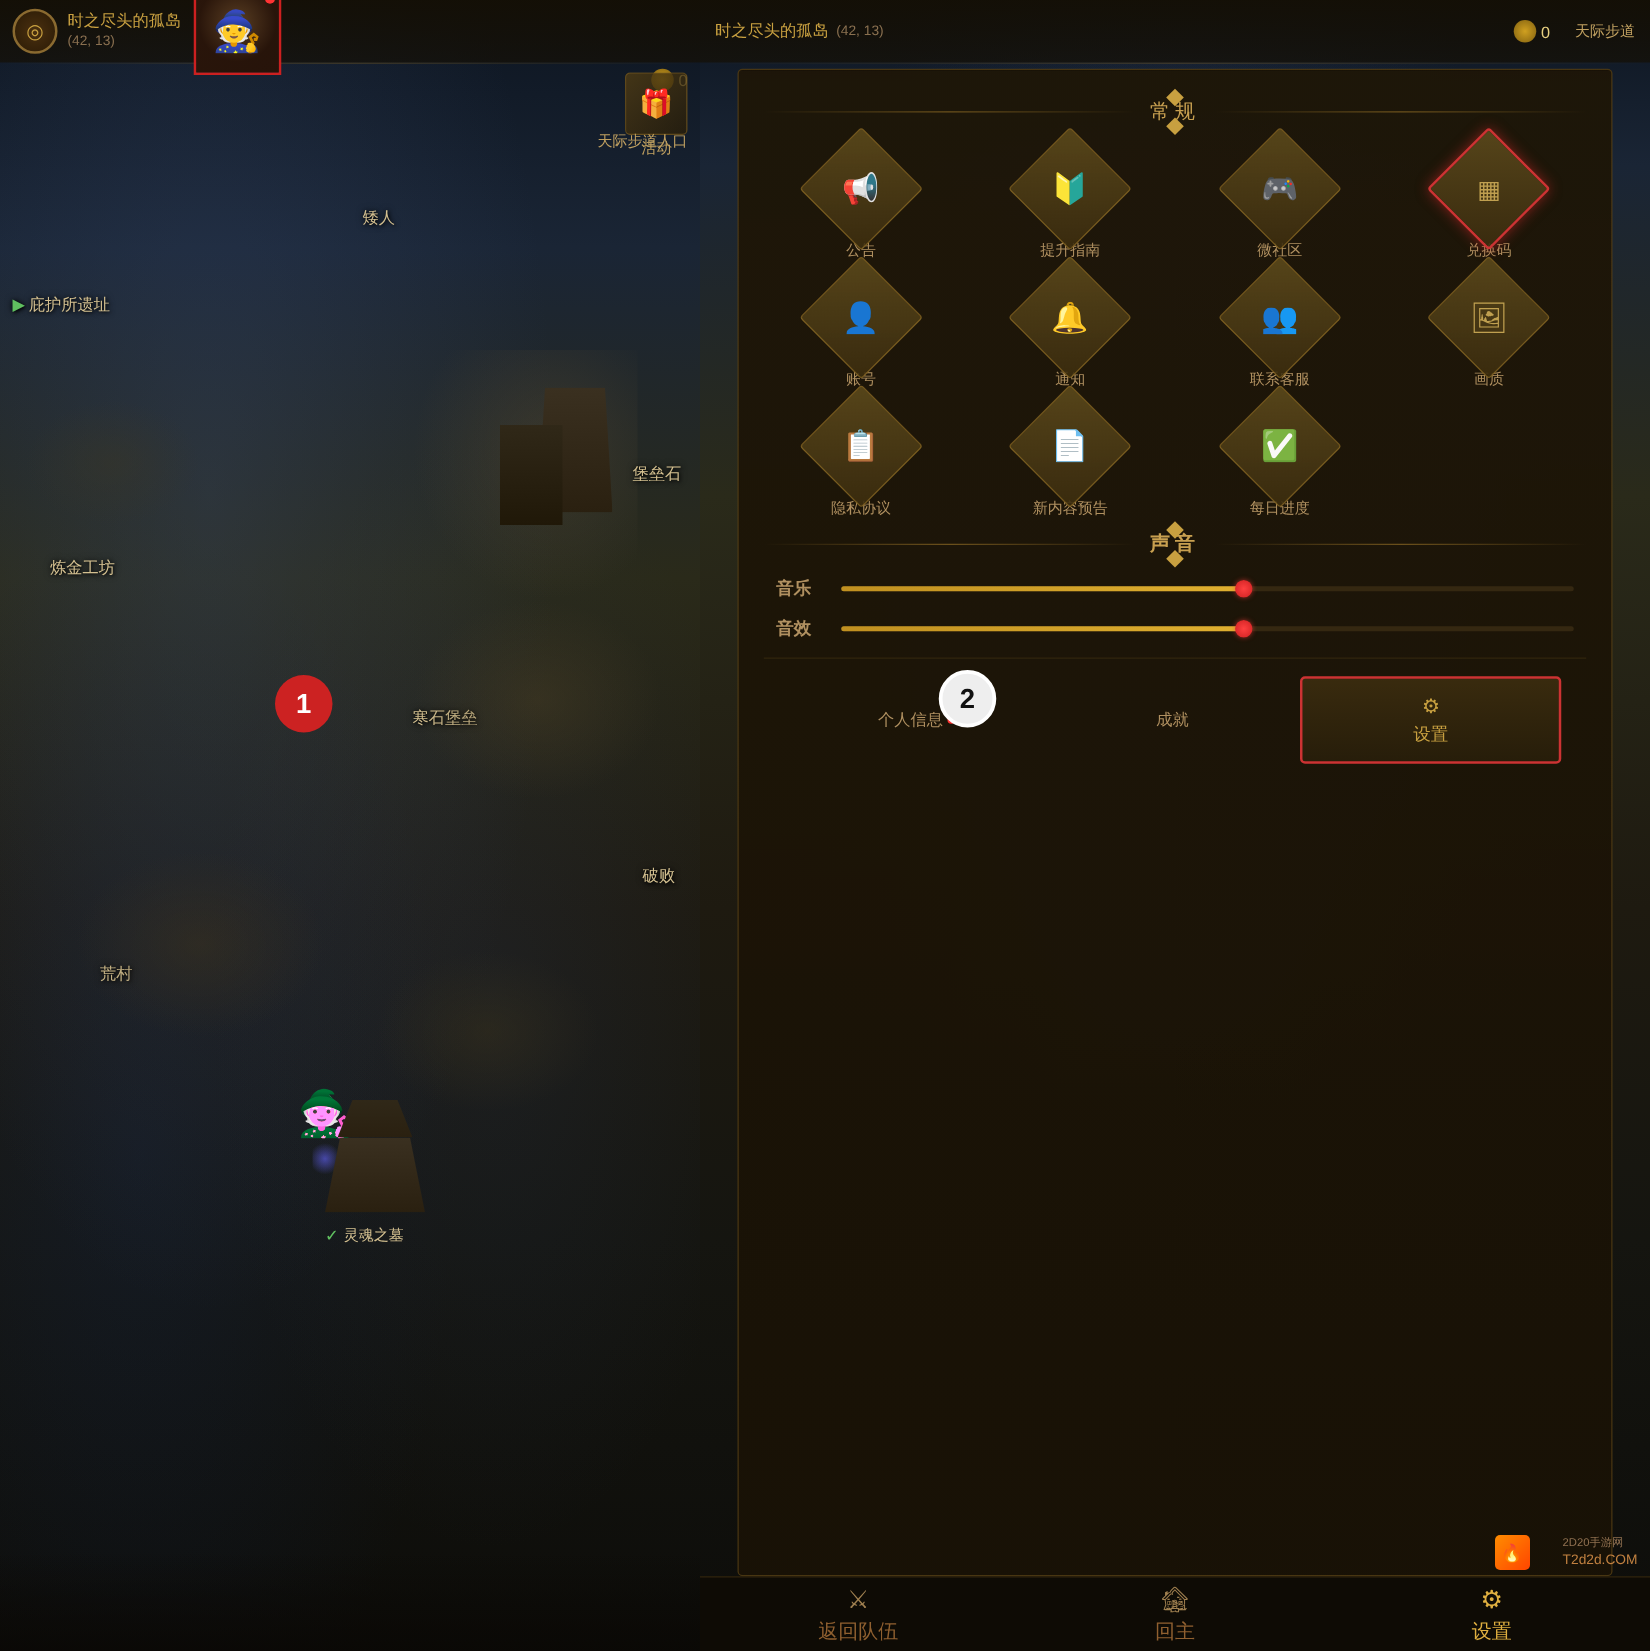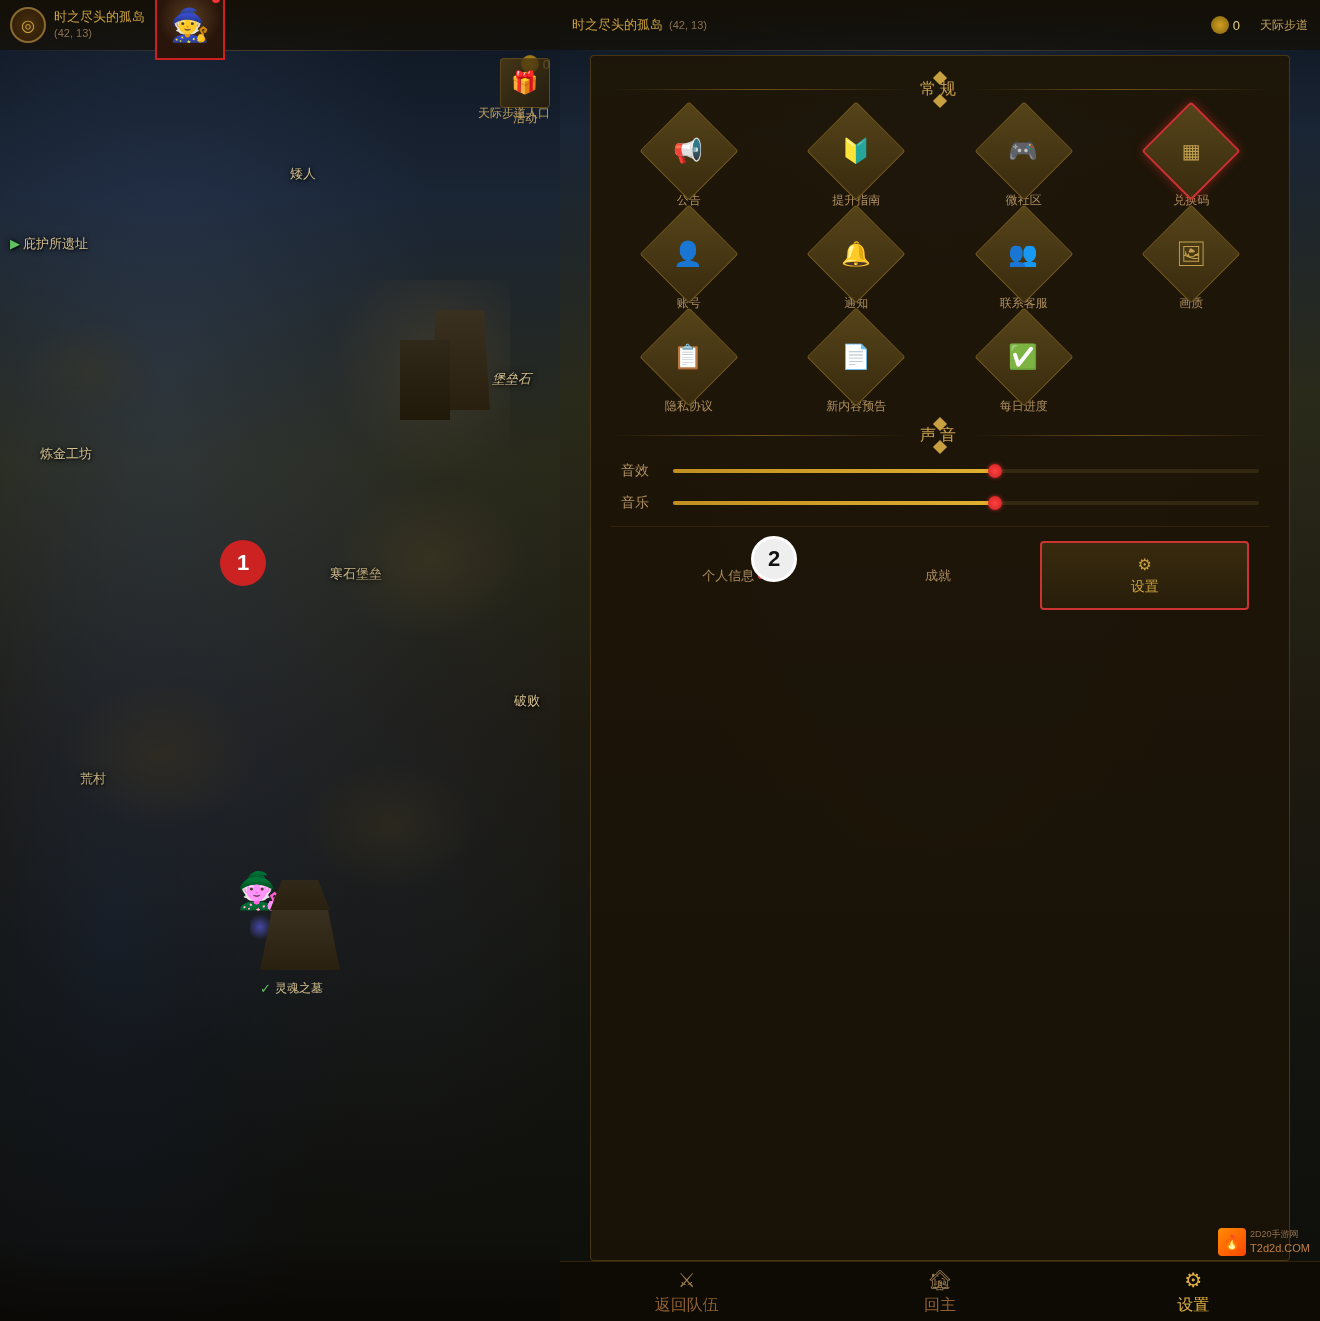--- a/index.html
+++ b/index.html
@@ -367,20 +367,21 @@
       color: #c0a050;
     }
 
     .icon-label {
       color: #b09060;
       font-size: 12px;
     }
 
     
     .sound-section {
+      font-weight: bold;
     }
 
     .slider-row {
       display: flex;
       align-items: center;
       gap: 12px;
       margin-bottom: 14px;
       padding: 0 10px;
     }
 
@@ -570,20 +571,21 @@
       display: flex;
       align-items: center;
       justify-content: center;
       font-size: 14px;
     }
 
     .watermark-text {
       color: #c08040;
       font-size: 11px;
       line-height: 1.3;
+      margin-left: 22px;
     }
 
     .watermark-text .wm-line1 {
       font-size: 9px;
       color: #907050;
     }
 
     
     .icon-cell.highlighted .icon-diamond::before {
       border: 2px solid #cc3333;
@@ -658,21 +660,21 @@
   <div class="map-label" style="top:235px; left:10px;">
     <span style="color:#60c060; margin-right:3px;">▶</span><span>庇护所遗址</span>
   </div>
 
   <div style="position:absolute; top:280px; right:50px; width:180px; height:200px; background:radial-gradient(ellipse at 60% 40%, rgba(80,70,50,0.5) 0%, transparent 70%);">
 
     <div style="position:absolute; top:30px; right:20px; width:60px; height:100px; background:linear-gradient(180deg,#3a3020 0%,#2a2010 100%); clip-path:polygon(10% 0%,90% 0%,100% 100%,0% 100%);"></div>
     <div style="position:absolute; top:60px; right:60px; width:50px; height:80px; background:linear-gradient(180deg,#302818 0%,#201808 100%);"></div>
   </div>
 
-  <div class="map-label" style="top:370px; right:29px;font-style:italic;">堡垒石</div>
+  <div class="map-label" style="top:370px; right:15px;">堡垒石</div>
 
   <div class="map-label" style="top:445px; left:40px;">炼金工坊</div>
 
   <div style="position:absolute; top:320px; left:20px; width:140px; height:100px; background:radial-gradient(ellipse, rgba(60,55,35,0.4) 0%, transparent 70%);"></div>
 
   <div class="num-badge num-badge-1">
     <span>1</span>
   </div>
 
   <div class="map-label" style="top:565px; left:330px;">寒石堡垒</div>
@@ -825,36 +827,36 @@
           <div class="section-line"></div>
           <div style="position:relative;">
             <div class="top-diamond-deco"></div>
             <div class="section-title">声音</div>
             <div class="bottom-diamond-deco"></div>
           </div>
           <div class="section-line"></div>
         </div>
 
         <div class="slider-row">
+          <span class="slider-label">音乐</span>
+          <div class="slider-track">
+            <div class="slider-fill" style="width: 55%;">
+              <div class="slider-thumb"></div>
+            </div>
+          </div>
+        </div>
+
+        <div class="slider-row">
           <span class="slider-label">音效</span>
           <div class="slider-track">
             <div class="slider-fill" style="width: 55%;">
               <div class="slider-thumb"></div>
             </div>
           </div>
         </div>
-
-        <div class="slider-row">
-          <span class="slider-label">音乐</span>
-          <div class="slider-track">
-            <div class="slider-fill" style="width: 55%;">
-              <div class="slider-thumb"></div>
-            </div>
-          </div>
-        </div>
       </div>
 
       <div class="panel-footer-tabs">
         <div class="footer-tab-item">
           <span>个人信息</span>
           <div class="footer-tab-dot"></div>
         </div>
         <div class="footer-tab-item">
           <span>成就</span>
         </div>

